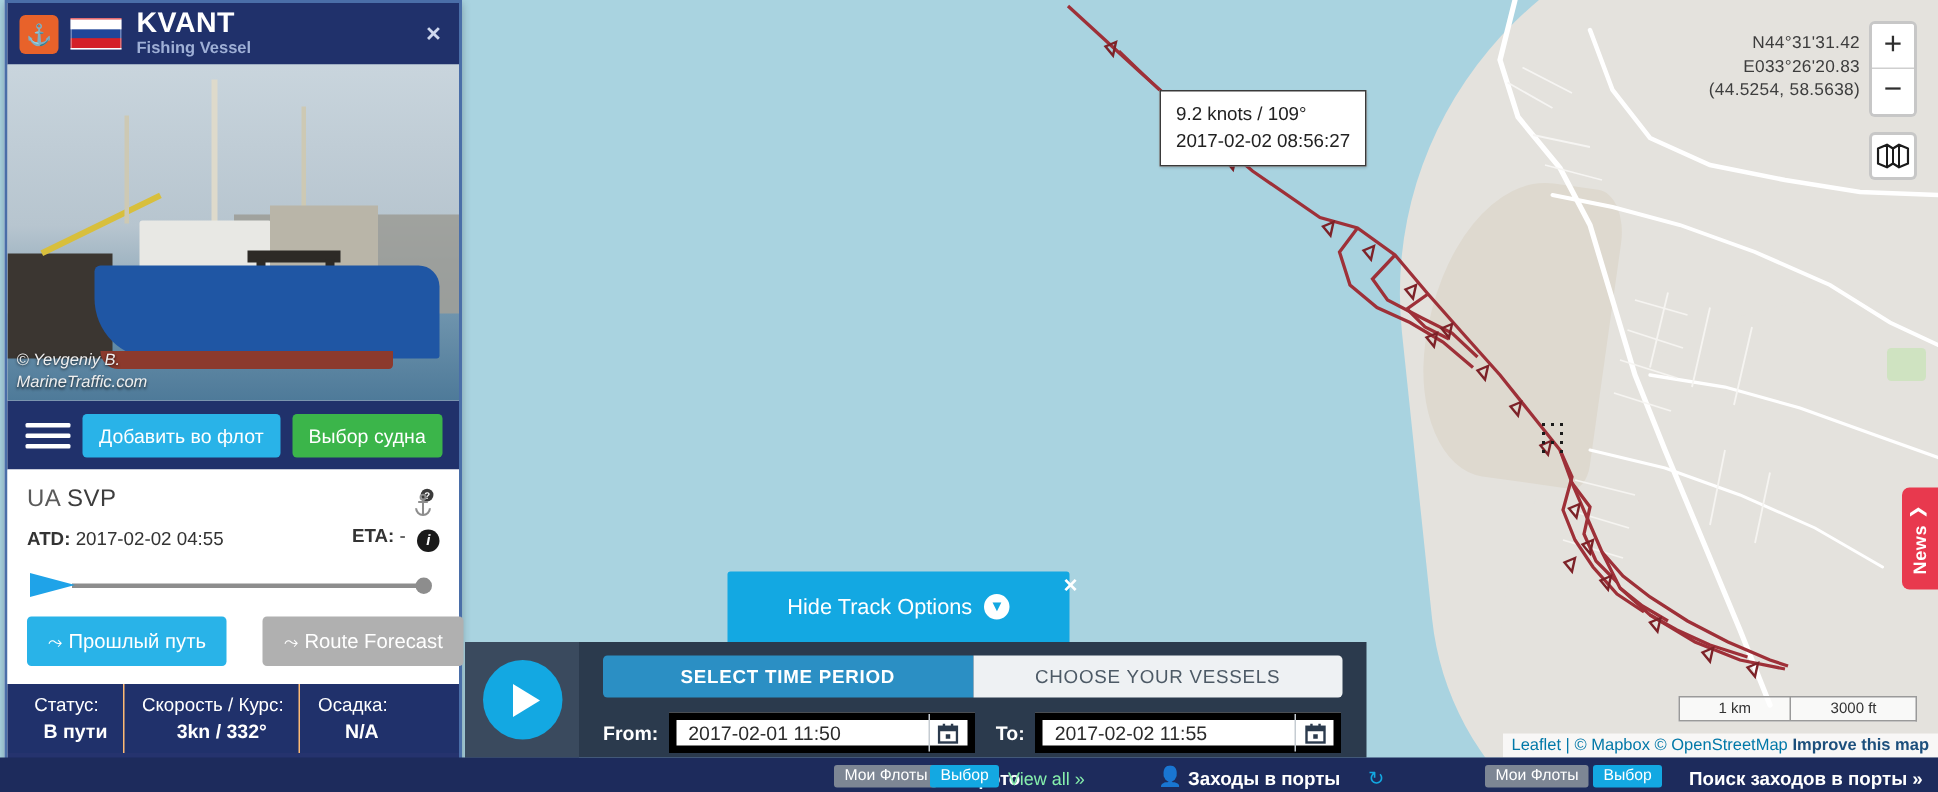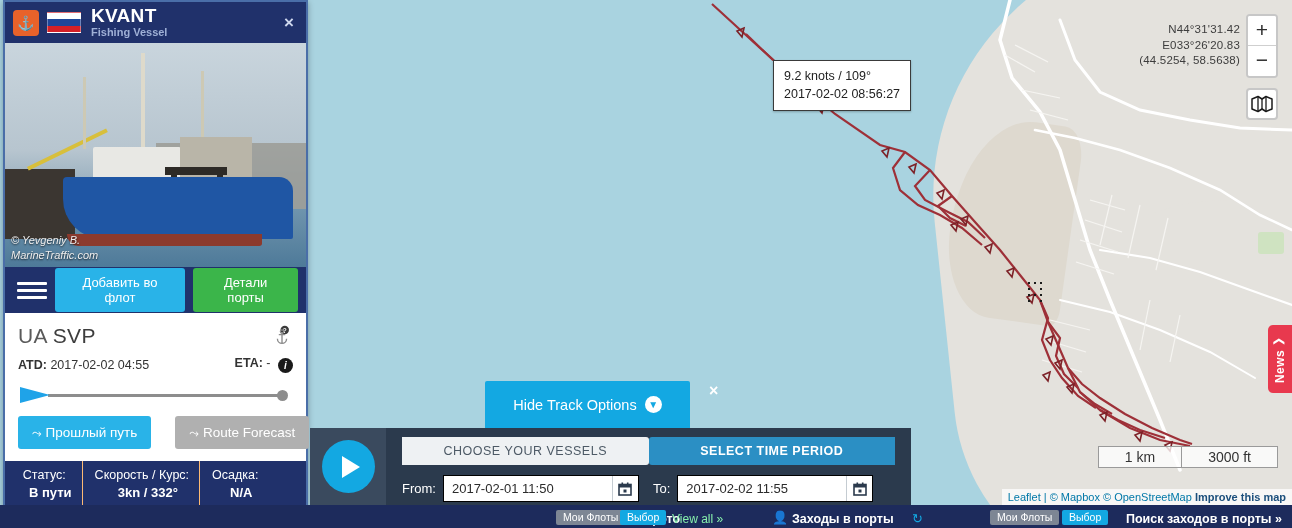--- a/index.html
+++ b/index.html
@@ -91,22 +91,22 @@
     display: flex; flex-direction: column; align-items: center; justify-content: center;
   }
   .newstab .nl {
     writing-mode: vertical-rl; transform: rotate(180deg);
     font-size: 12px; font-weight: bold; letter-spacing: .4px;
   }
   .newstab .chev { font-size: 11px; transform: rotate(90deg); margin-bottom: 2px; }
 
   
   .scalebar {
-    position: absolute; right: 14px; bottom: 37px;
-    display: flex; font-size: 14px; color: #333;
+    position: absolute; right: 14px; bottom: 24px;
+    display: flex; font-size: 10px; color: #333;
   }
   .scalebar span {
     background: rgba(255,255,255,.78);
     border: 1px solid #9a9a9a;
     padding: 2px 26px; text-align: center;
   }
   .scalebar span + span { border-left: none; }
   .attrib {
     position: absolute; right: 0; bottom: 0;
     background: rgba(255,255,255,.72);
@@ -178,21 +178,21 @@
     font-size: 13px; padding: 7px 11px; cursor: pointer;
     font-family: "Liberation Sans", sans-serif;
   }
   .btn-details {
     background: #3bb54a; color: #fff; border: none; border-radius: 3px;
     font-size: 13px; padding: 7px 11px; cursor: pointer;
     font-family: "Liberation Sans", sans-serif;
   }
 
   .vroute { background: #fff; padding: 11px 13px 12px 13px; position: relative; }
-  .rt-line1 { font-size: 21px; color: #5a5a5a; letter-spacing: .3px; }
+  .rt-line1 { font-size: 16px; color: #5a5a5a; letter-spacing: .3px; }
   .rt-line1 b { color: #3d3d3d; font-weight: normal; }
   .anchoricon { position: absolute; right: 13px; top: 12px; width: 22px; height: 22px; }
   .rt-times {
     display: flex; justify-content: space-between; align-items: center;
     margin-top: 8px; font-size: 12.5px; color: #333;
   }
   .rt-times b { font-weight: bold; }
   .infoicon {
     display: inline-flex; width: 15px; height: 15px; border-radius: 50%;
     background: #1a1a1a; color: #fff; font-size: 10px; font-weight: bold;
@@ -227,21 +227,21 @@
   .vstats .cell + .cell { border-left: 1px solid #fdba74; }
   .vstats .cell .v { font-weight: bold; font-size: 13px; padding-left: 12px; }
   .vfooter {
     background: #25336e; color: #c9d2ec; font-size: 12px;
     padding: 4px 12px 6px 12px; white-space: nowrap; overflow: hidden;
   }
   .vfooter b { color: #fff; }
 
   
   .hideopts {
-    position: absolute; left: 485px; top: 381px; width: 205px; height: 47px;
+    position: absolute; left: 485px; top: 381px; width: 228px; height: 47px;
     background: #13a8e2; color: #fff;
     display: flex; align-items: center; justify-content: center; gap: 8px;
     font-size: 14.5px; cursor: pointer; border-radius: 2px 2px 0 0;
   }
   .hideopts .circ {
     width: 17px; height: 17px; border-radius: 50%; background: #fff; color: #13a8e2;
     font-size: 10px; display: flex; align-items: center; justify-content: center;
   }
   .optsclose {
     position: absolute; left: 709px; top: 382px; color: #fff;
@@ -266,24 +266,24 @@
   }
   .optsbody { flex: 1; padding: 9px 16px 0 16px; }
   .tabrow { display: flex; height: 28px; }
   .tab {
     flex: 1; display: flex; align-items: center; justify-content: center;
     font-size: 12.5px; font-weight: bold; letter-spacing: .5px; cursor: pointer;
   }
   .tab.active { background: #2b8fc4; color: #fff; border-radius: 3px 0 0 3px; }
   .tab.inactive { background: #eef1f3; color: #4d5a66; font-weight: normal; border-radius: 0 3px 3px 0; }
   .daterow { display: flex; align-items: center; margin-top: 10px; color: #fff; font-size: 13px; }
-  .daterow .lbl { font-weight: normal; margin-right: 7px; }
+  .daterow .lbl { font-weight: bold; margin-right: 7px; }
   .dfield {
     display: flex; align-items: center; background: #fff;
-    border: 1px solid #000000; height: 27px;
+    border: 5px solid #000000; height: 27px;
   }
   .dfield input {
     border: none; outline: none; font-size: 13px; color: #2b2b2b;
     padding: 0 8px; width: 168px; height: 25px;
     font-family: "Liberation Sans", sans-serif; background: transparent;
   }
   .calico {
     width: 26px; height: 25px; border-left: 1px solid #c5ccd2;
     display: flex; align-items: center; justify-content: center; cursor: pointer;
   }
@@ -457,21 +457,21 @@
       </div>
     </div>
 
     <div class="vactions">
       <div class="burger">
         <i></i>
         <i></i>
         <i></i>
       </div>
       <button class="btn-fleet">Добавить во флот</button>
-      <button class="btn-details">Детали порты</button>
+      <button class="btn-details">Выбор судна</button>
     </div>
 
     <div class="vroute">
       <div class="rt-line1">
         <span>UA</span>
         <b>SVP</b>
       </div>
       <svg class="anchoricon" viewBox="0 0 24 24">
         <circle cx="15" cy="5.5" r="4.6" fill="#3b3b3b"></circle>
         <text x="15" y="8.6" font-size="7" fill="#fff" text-anchor="middle" font-family="Liberation Sans, sans-serif" font-weight="bold">?</text>
@@ -533,22 +533,22 @@
   <div class="optsclose">×</div>
 
   <div class="optspanel">
     <div class="playcell">
       <div class="playbtn">
         <i></i>
       </div>
     </div>
     <div class="optsbody">
       <div class="tabrow">
+        <div class="tab active">SELECT TIME PERIOD</div>
         <div class="tab inactive">CHOOSE YOUR VESSELS</div>
-        <div class="tab active">SELECT TIME PERIOD</div>
       </div>
       <div class="daterow">
         <span class="lbl">From:</span>
         <div class="dfield">
           <input type="text" value="2017-02-01 11:50" style="">
           <div class="calico">
             <svg width="14" height="14" viewBox="0 0 14 14">
               <rect x="1" y="2.5" width="12" height="10.5" fill="none" stroke="#2b3a4d" stroke-width="1.6"></rect>
               <rect x="1" y="2.5" width="12" height="3" fill="#2b3a4d"></rect>
               <rect x="5.5" y="7.5" width="3" height="3" fill="#2b3a4d"></rect>

